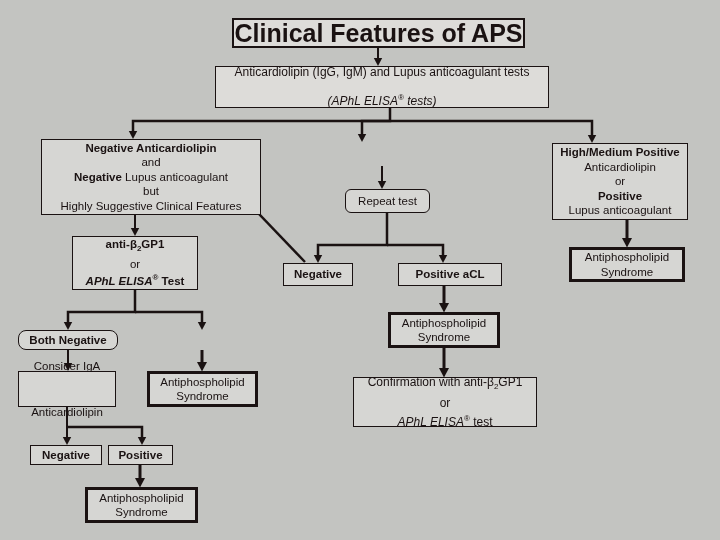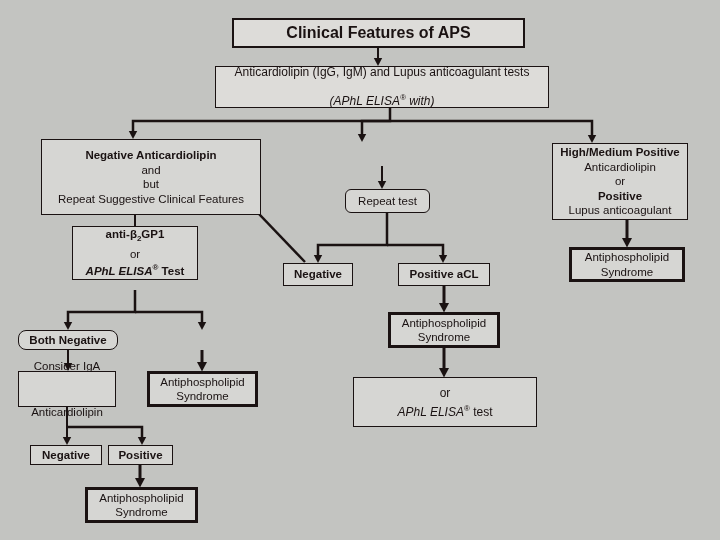--- a/index.html
+++ b/index.html
@@ -13,21 +13,21 @@
   #wires{position:absolute;left:0;top:0;z-index:1;}
   .node{
     position:absolute;z-index:2;
     background:var(--fill,#d6d6d3);
     border:1px solid var(--ink,#1a1212);
     box-sizing:border-box;
     display:flex;flex-direction:column;justify-content:center;align-items:center;
     text-align:center;font-size:11.5px;line-height:14.5px;
   }
   .node.thick{border-width:3px;}
-  .node.title-box{border-width:2px;font-size:16px;font-weight:bold;line-height:22px;background:var(--fill-light,#dddcd9);}
+  .node.title-box{border-width:2px;font-size:25px;font-weight:bold;line-height:22px;background:var(--fill-light,#dddcd9);}
   .node.tests-box{background:var(--fill-light,#dddcd9);font-size:12px;line-height:17px;gap:8px;}
   .b{font-weight:bold;}
   .i{font-style:italic;}
   .ln{white-space:pre-wrap;}
   sub,sup{font-size:8px;}
   sup{vertical-align:super;}
   sub{vertical-align:sub;}
 </style>
 </head>
 <body>
@@ -74,54 +74,55 @@
       <polyline points="627,220 627,238" fill="none" stroke="#1a1212" stroke-width="3"></polyline>
       <polygon points="627,247.5 622,238 632,238" fill="#1a1212"></polygon>
     </svg>
 
   <div class="node title-box" style="left:232px;top:18px;width:293px;height:30px;">
     <div class="ln">Clinical Features of APS</div>
   </div>
 
   <div class="node tests-box" style="left:215px;top:66px;width:334px;height:42px;">
     <div class="ln">Anticardiolipin (IgG, IgM) and Lupus anticoagulant tests</div>
-    <div class="ln i"><span>(APhL ELISA</span><sup>®</sup><span> with)</span></div>
+    <div class="ln i"><span>(APhL ELISA</span><sup>®</sup><span> tests)</span></div>
   </div>
 
   <div class="node" style="left:41px;top:139px;width:220px;height:76px;">
     <div class="ln b">Negative Anticardiolipin</div>
     <div class="ln">and</div>
+    <div class="ln"><span class="b">Negative</span><span> Lupus anticoagulant</span></div>
     <div class="ln">but</div>
-    <div class="ln">Repeat Suggestive Clinical Features</div>
+    <div class="ln">Highly Suggestive Clinical Features</div>
   </div>
 
 
   <div class="node" style="left:552px;top:143px;width:136px;height:77px;">
     <div class="ln b">High/Medium Positive</div>
     <div class="ln">Anticardiolipin</div>
     <div class="ln">or</div>
     <div class="ln b">Positive</div>
     <div class="ln">Lupus anticoagulant</div>
   </div>
 
   <div class="node" style="left:345px;top:189px;width:85px;height:24px;border-radius:6px;">
     <div class="ln">Repeat test</div>
   </div>
 
-  <div class="node" style="left:72px;top:226px;width:126px;height:54px;align-items:center;">
+  <div class="node" style="left:72px;top:236px;width:126px;height:54px;align-items:center;">
     <div class="ln b"><span>anti-β</span><sub>2</sub><span>GP1</span></div>
     <div class="ln">or</div>
     <div class="ln b"><span class="i">APhL ELISA</span><sup>®</sup><span> Test</span></div>
   </div>
 
   <div class="node" style="left:283px;top:263px;width:70px;height:23px;">
     <div class="ln b">Negative</div>
   </div>
 
-  <div class="node" style="left:398px;top:263px;width:92px;height:23px;justify-content:center;">
+  <div class="node" style="left:398px;top:263px;width:104px;height:23px;justify-content:center;">
     <div class="ln b">Positive aCL</div>
   </div>
 
   <div class="node thick" style="left:569px;top:247px;width:116px;height:35px;">
     <div class="ln">Antiphospholipid</div>
     <div class="ln">Syndrome</div>
   </div>
 
   <div class="node" style="left:18px;top:330px;width:100px;height:20px;border-radius:8px;">
     <div class="ln b">Both Negative</div>
@@ -153,17 +154,18 @@
     <div class="ln">Antiphospholipid</div>
     <div class="ln">Syndrome</div>
   </div>
 
   <div class="node thick" style="left:388px;top:312px;width:112px;height:36px;">
     <div class="ln">Antiphospholipid</div>
     <div class="ln">Syndrome</div>
   </div>
 
   <div class="node" style="left:353px;top:377px;width:184px;height:50px;font-size:12px;line-height:16px;">
+    <div class="ln"><span>Confirmation with anti-β</span><sub>2</sub><span>GP1</span></div>
     <div class="ln">or</div>
     <div class="ln"><span class="i">APhL ELISA</span><sup>®</sup><span> test</span></div>
   </div>
 
 </div>
 
 </body></html>

